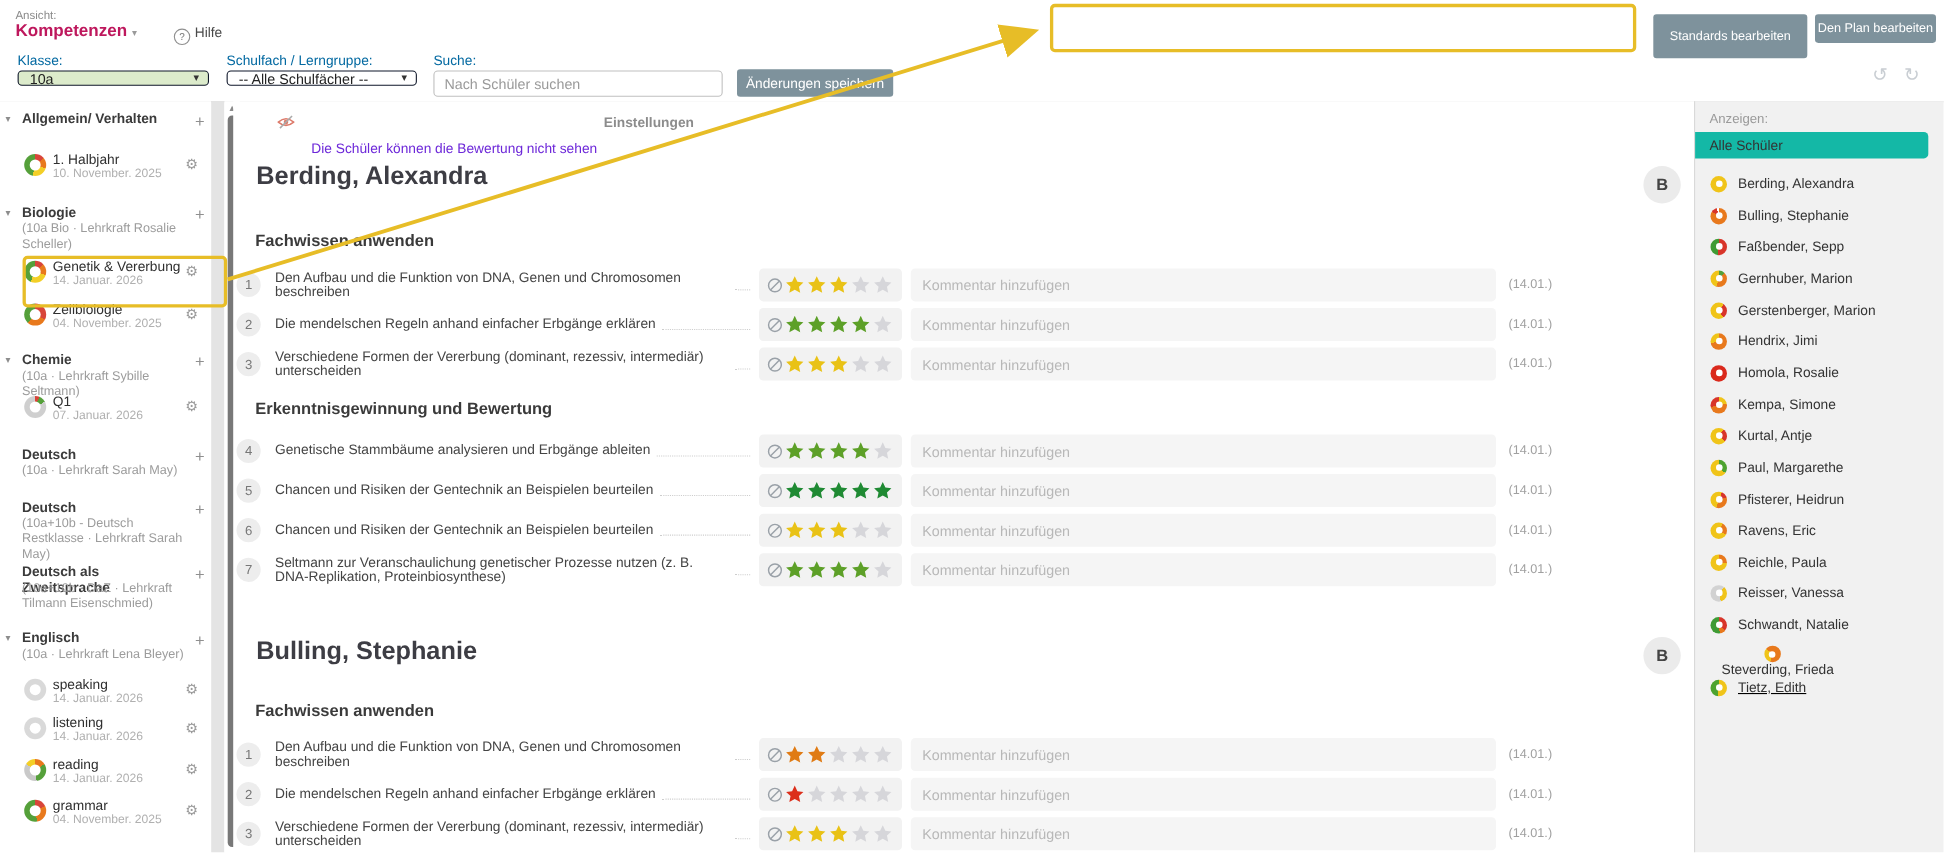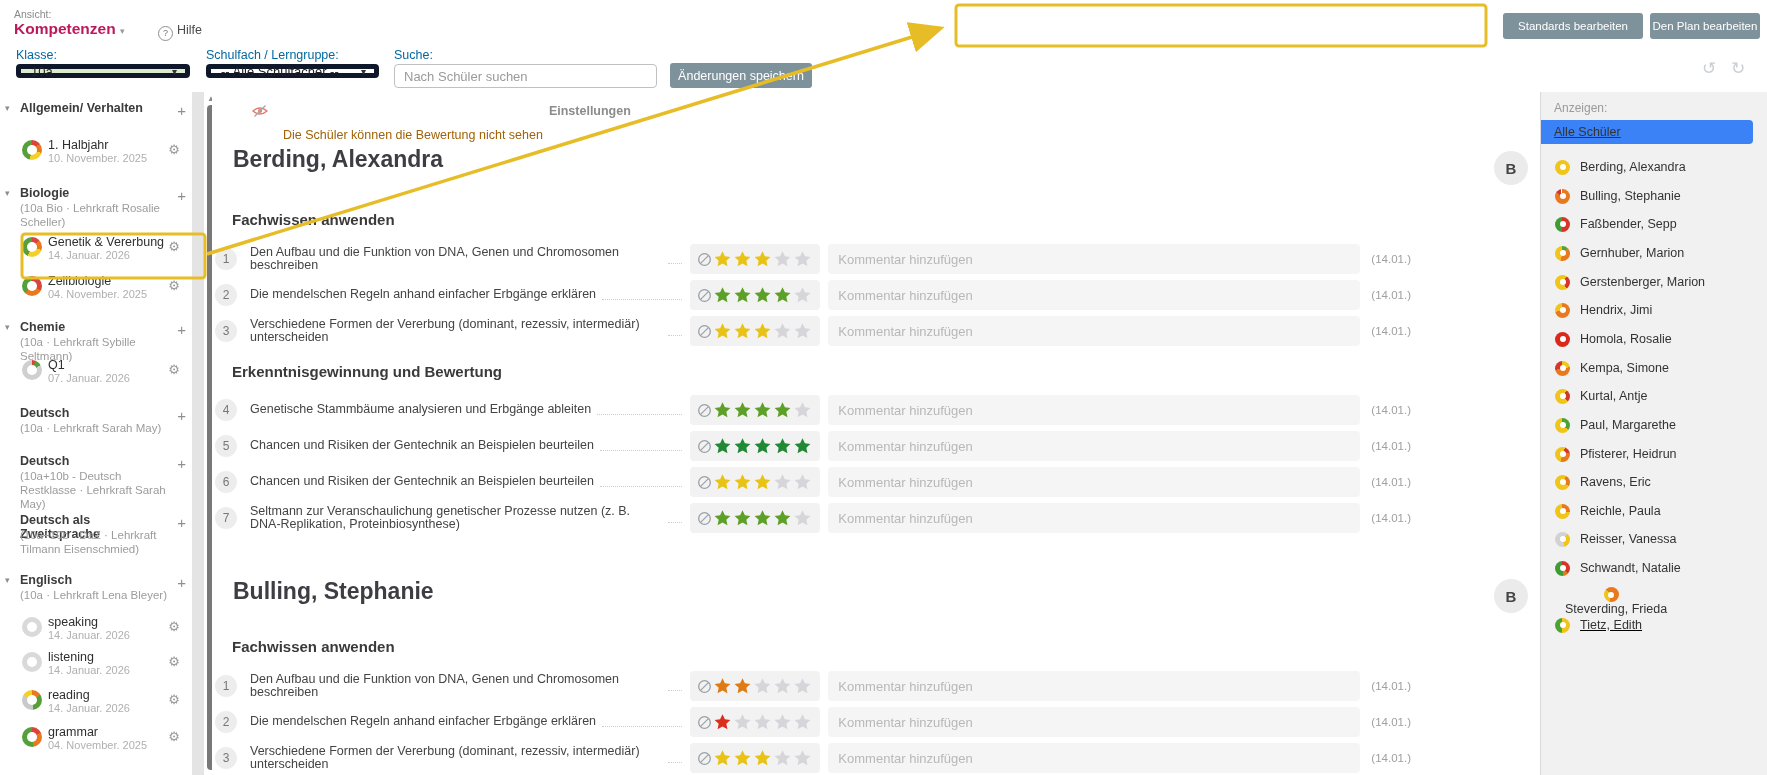--- a/index.html
+++ b/index.html
@@ -7,31 +7,31 @@
   .abs{position:absolute;}
   
   #header{position:absolute;left:0;top:0;width:1767px;height:92px;background:#fff;border-bottom:1px solid #d5d5d5;}
   .small-label{font-size:10.5px;color:#8a8a8a;}
   #view-title{font-size:15.5px;font-weight:bold;color:#be185d;}
   .view-caret{font-size:9px;color:#9a9a9a;}
   #help{font-size:12.5px;color:#4a4a4a;cursor:pointer;}
   .help-circ{display:inline-block;width:13px;height:13px;border:1px solid #8f8f8f;border-radius:50%;
     font-size:9px;color:#777;text-align:center;line-height:13px;margin-right:4px;vertical-align:-2px;}
   .filter-label{font-size:12.5px;color:#0369a1;}
-  .select{height:14px;border:5px solid #0f172a;border-radius:4px;background:#fff;font-size:13px;color:#222;
+  .select{height:14px;border:1px solid #0f172a;border-radius:4px;background:#fff;font-size:13px;color:#222;
     display:flex;align-items:center;padding:0 8px 0 10px;justify-content:space-between;cursor:pointer;box-sizing:border-box;}
   .select.green{background:#dcebcb;}
   .sel-caret{font-size:10px;color:#333;}
   #search-input{position:absolute;left:394px;top:64px;width:263px;height:24px;border:1px solid #c0c0c0;border-radius:4px;
     font-size:13px;color:#444;padding:0 9px;box-sizing:border-box;font-family:"Liberation Sans",sans-serif;}
   #search-input::placeholder{color:#9a9a9a;}
   .btn{background:#7e929c;color:#fff;border:none;border-radius:3px;text-align:center;cursor:pointer;
     font-family:"Liberation Sans",sans-serif;display:flex;align-items:center;justify-content:center;box-sizing:border-box;}
   #save-btn{position:absolute;left:670px;top:63px;width:142px;height:25px;font-size:12.5px;}
-  #standards-btn{position:absolute;left:1503px;top:13px;width:140px;height:26px;font-size:11.5px;}
+  #standards-btn{position:absolute;left:1503px;top:13px;width:140px;height:40px;font-size:11.5px;}
   #plan-btn{position:absolute;left:1650px;top:13px;width:110px;height:26px;font-size:11.5px;}
   #tabs{position:absolute;left:956px;top:6px;width:530px;height:40px;display:flex;align-items:center;
     justify-content:space-between;padding:0 18px;box-sizing:border-box;}
   .tab{font-size:15px;color:#333;cursor:pointer;padding-bottom:4px;border-bottom:3px solid transparent;white-space:nowrap;}
   .tab.active{color:#4a9e50;border-bottom-color:#3e8e41;}
   .undo-redo{position:absolute;top:58px;font-size:17px;color:#c9ced3;cursor:default;}
   
   #sidebar{position:absolute;left:0;top:92px;width:192px;height:683px;background:#fff;overflow:hidden;}
   .side-node{position:absolute;left:0;width:192px;}
   .side-caret{position:absolute;left:5px;top:2px;font-size:9px;color:#8d8d8d;}
@@ -43,42 +43,42 @@
   .item-title{position:absolute;left:48px;top:-2px;font-size:12.5px;color:#2f2f2f;white-space:nowrap;}
   .item-date{position:absolute;left:48px;top:12px;font-size:11px;color:#b0b0b0;white-space:nowrap;}
   .gear{position:absolute;right:12px;top:2px;font-size:13px;color:#9a9a9a;cursor:pointer;}
   #side-track{position:absolute;left:192px;top:92px;width:12px;height:683px;background:#e4e4e4;}
   #main-scrollbar{position:absolute;left:204px;top:92px;width:14px;height:683px;background:#fff;}
   #main-scroll-arrow{position:absolute;left:3px;top:2px;font-size:8px;color:#8b8b8b;}
   #main-scroll-thumb{position:absolute;left:2.5px;top:13px;width:9px;height:665px;background:#787878;border-radius:4px;}
   
   #main{position:absolute;left:212px;top:92px;width:1328px;height:683px;background:#fff;}
   #notice{position:absolute;left:40px;top:10px;height:18px;display:flex;align-items:center;}
-  #notice-text{font-size:12.5px;color:#a16207;margin-left:15px;margin-top:48px;}
+  #notice-text{font-size:12.5px;color:#6d28d9;margin-left:15px;margin-top:48px;}
   #notice-link{font-size:12.5px;color:#8c8c8c;font-weight:bold;margin-left:6px;cursor:pointer;}
   .sheading{position:absolute;left:21px;font-size:23px;font-weight:bold;color:#3d3d44;white-space:nowrap;}
   .ssec{position:absolute;left:20px;font-size:15px;font-weight:bold;color:#3a3a3a;white-space:nowrap;}
   .badge{position:absolute;left:1282px;width:34px;height:34px;border-radius:50%;background:#ebebeb;
     color:#444;font-size:15px;font-weight:bold;display:flex;align-items:center;justify-content:center;}
   .crow{position:absolute;left:3px;width:1196px;height:30px;display:flex;align-items:center;}
   .num{width:22px;height:22px;border-radius:50%;background:#ededed;color:#777;font-size:12px;
     display:flex;align-items:center;justify-content:center;flex:none;}
   .rtext{margin-left:13px;max-width:412px;font-size:12.5px;color:#444;line-height:13.5px;flex:0 1 auto;}
   .leader{flex:1;border-bottom:1px dotted #cdcdcd;height:55%;margin:0 8px 8px 6px;min-width:10px;}
   .ratebox{width:130px;height:30px;background:#f2f2f2;border-radius:4px;display:flex;align-items:center;
     padding:0 6px;box-sizing:border-box;flex:none;cursor:pointer;}
   .ratebox svg{margin-left:1px;}
   .cbox{width:532px;height:30px;background:#f5f5f5;border-radius:4px;margin-left:8px;font-size:13px;color:#b8b8b8;
     display:flex;align-items:center;padding:0 10px;box-sizing:border-box;flex:none;cursor:text;}
   .rdate{margin-left:11px;font-size:11.5px;color:#a0a0a0;white-space:nowrap;flex:none;}
   
   #rightbar{position:absolute;left:1540px;top:92px;width:227px;height:683px;background:#f1f1f1;border-left:1px solid #d9d9d9;box-sizing:border-box;}
   #anzeigen-label{position:absolute;left:13px;top:9px;font-size:12px;color:#9a9a9a;}
-  #alle-row{position:absolute;left:0;top:28px;width:212px;height:24px;background:#3b82f6;border-radius:0 4px 4px 0;
-    display:flex;align-items:center;padding-left:13px;box-sizing:border-box;font-size:12.5px;color:#333;cursor:pointer;text-decoration:underline;}
+  #alle-row{position:absolute;left:0;top:28px;width:212px;height:24px;background:#14b8a6;border-radius:0 4px 4px 0;
+    display:flex;align-items:center;padding-left:13px;box-sizing:border-box;font-size:12.5px;color:#333;cursor:pointer;}
   .stud-row{position:absolute;left:14px;height:20px;display:flex;align-items:center;cursor:pointer;}
   .dot{width:15px;height:15px;border-radius:50%;position:relative;flex:none;}
   .dot:after{content:'';position:absolute;left:4.5px;top:4.5px;width:6px;height:6px;background:#fff;border-radius:50%;}
   .stud-name{margin-left:10px;font-size:12.5px;color:#333;white-space:nowrap;}
   
   #overlay{position:absolute;left:0;top:0;width:1767px;height:775px;pointer-events:none;}
 </style>
 </head>
 <body>
 

